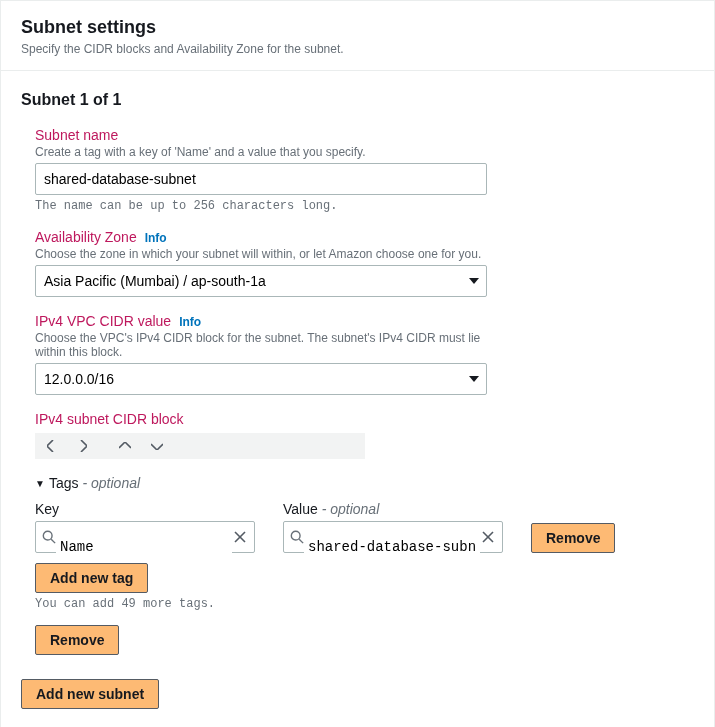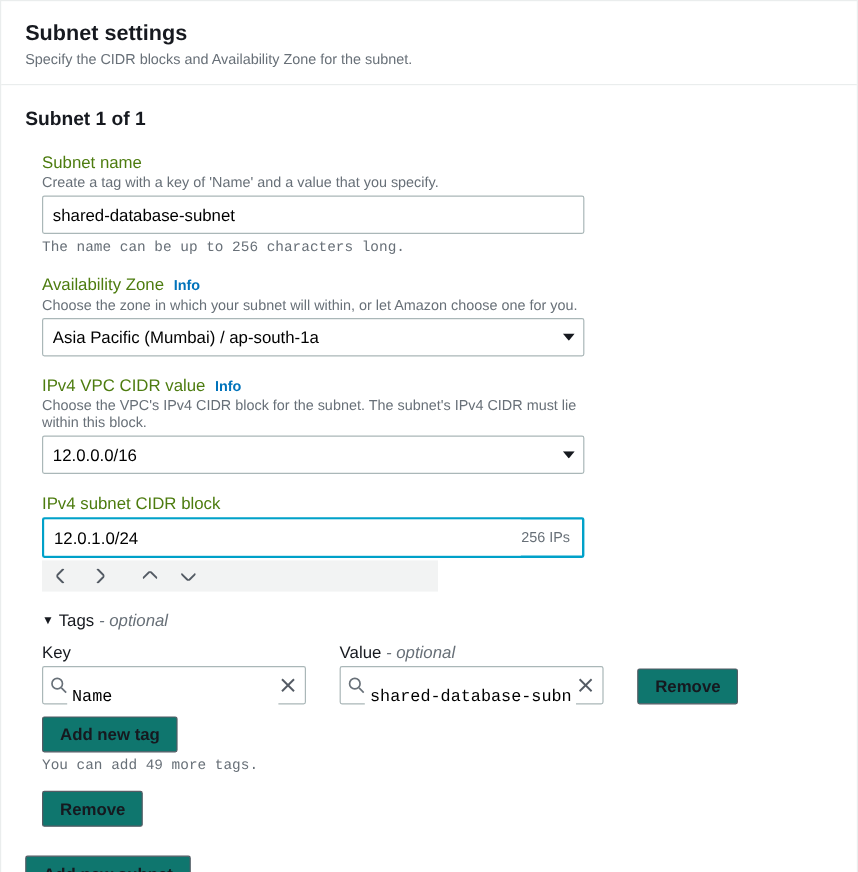--- a/index.html
+++ b/index.html
@@ -32,21 +32,21 @@
   .panel-body {
     padding: 20px 20px 24px;
   }
   .section-title {
     font-size: 16px;
     font-weight: 700;
     margin: 0 0 18px;
   }
   .formfield { margin: 0 0 16px 14px; width: 452px; }
   .label-row { display: flex; align-items: baseline; gap: 8px; }
-  .field-label { font-size: 14px; color: #4d7c0f; font-weight: 400; }
+  .field-label { font-size: 14px; color: #be185d; font-weight: 400; }
   .info-link { color: #0073bb; font-size: 12px; cursor: pointer; font-weight: 700;}
   .field-desc { font-size: 12px; color: #687078; margin: 2px 0 4px; }
   .field-hint { font-size: 12px; color: #687078; margin: 4px 0 0; font-family: Liberation Mono, monospace; }
   .input {
     width: 100%;
     height: 32px;
     border: 1px solid #aab7b8;
     border-radius: 2px;
     padding: 4px 8px;
     font-size: 14px;
@@ -103,21 +103,21 @@
     position: relative; width: 220px; height: 32px;
     border: 1px solid #aab7b8; border-radius: 2px;
     display: flex; align-items: center; padding: 0 6px;
   }
   .tag-input-wrap .mag { color: #687078; flex-shrink: 0; }
   .tag-input {
     border: none; outline: none; flex: 1; padding: 0 4px; font-size: 14px; font-family: Liberation Mono, monospace; min-width: 0; margin-top: 20px;
   }
   .clear-btn { color: #545b64; cursor: pointer; flex-shrink:0; padding:2px;}
   .btn {
-    height: 32px; padding: 0 16px; border: 1px solid #545b64; background: #0f766e;
+    height: 32px; padding: 0 16px; border: 1px solid #545b64; background: #fdba74;
     border-radius: 2px; font-size: 14px; cursor: pointer; color: #16191f;
     display: inline-flex; align-items: center; font-weight: 700;
   }
   .btn.small { height: 30px; padding: 0 14px; }
   .tag-actions { margin: 10px 0 0 14px; }
   .remove-subnet { margin: 14px 0 0 14px; }
   .add-subnet-row { margin: 24px 0 0 0; }
   svg { display: block; }
 </style>
 </head>
@@ -171,24 +171,20 @@
             </svg>
         </span>
       </div>
     </div>
 
     <div class="formfield">
       <div class="label-row">
         <span class="field-label">IPv4 subnet CIDR block</span>
       </div>
       <div style="height:4px;"></div>
-      <div class="cidr-input-wrap">
-        <input class="cidr-input" value="12.0.1.0/24" style="">
-        <span class="ip-count">256 IPs</span>
-      </div>
       <div class="nav-strip">
         <div class="nav-btn">
           <svg width="8" height="12" viewBox="0 0 8 12">
               <path d="M6 0 L0 6 L6 12" stroke="#545b64" stroke-width="1.6" fill="none"></path>
             </svg>
         </div>
         <div class="nav-btn">
           <svg width="8" height="12" viewBox="0 0 8 12">
               <path d="M2 0 L8 6 L2 12" stroke="#545b64" stroke-width="1.6" fill="none"></path>
             </svg>

